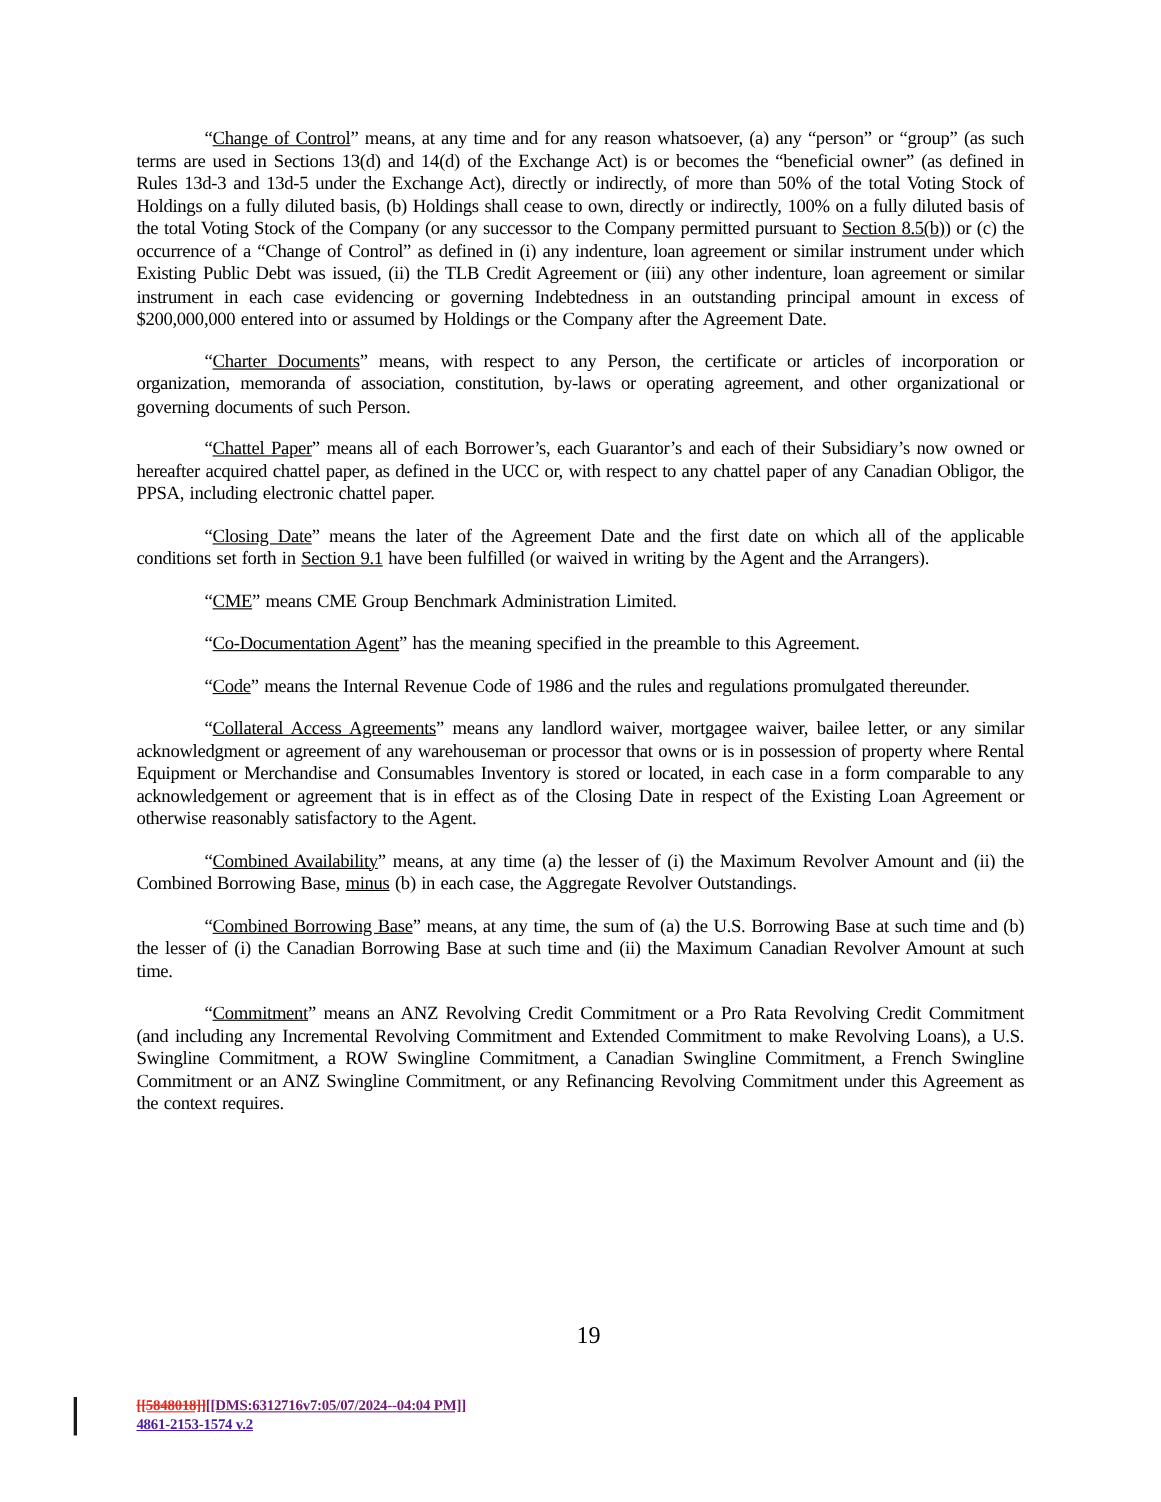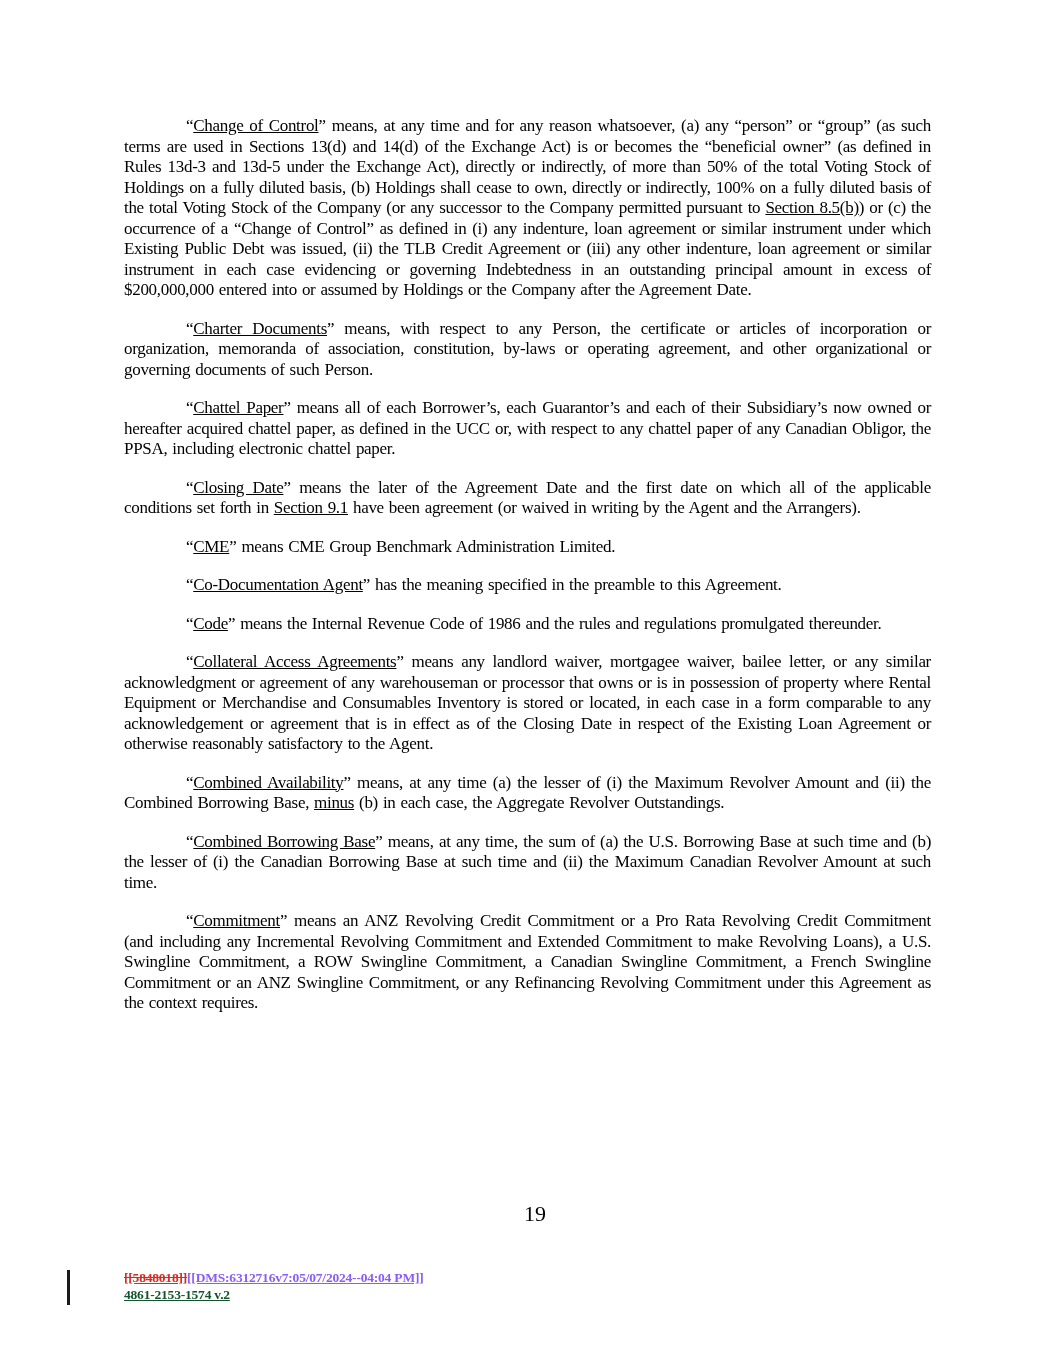--- a/index.html
+++ b/index.html
@@ -52,32 +52,32 @@
 </style>
 </head>
 <body>
 
 <div class="page">
 
   <div class="content">
       <p class="def"><span>“</span><span class="u">Change of Control</span><span>” means, at any time and for any reason whatsoever, (a) any “person” or “group” (as such terms are used in Sections 13(d) and 14(d) of the Exchange Act) is or becomes the “beneficial owner” (as defined in Rules 13d-3 and 13d-5 under the Exchange Act), directly or indirectly, of more than 50% of the total Voting Stock of Holdings on a fully diluted basis, (b) Holdings shall cease to own, directly or indirectly, 100% on a fully diluted basis of the total Voting Stock of the Company (or any successor to the Company permitted pursuant to </span><span class="u">Section 8.5(b)</span><span>) or (c) the occurrence of a “Change of Control” as defined in (i) any indenture, loan agreement or similar instrument under which Existing Public Debt was issued, (ii) the TLB Credit Agreement or (iii) any other indenture, loan agreement or similar instrument in each case evidencing or governing Indebtedness in an outstanding principal amount in excess of $200,000,000 entered into or assumed by Holdings or the Company after the Agreement Date.</span></p>
       <p class="def"><span>“</span><span class="u">Charter Documents</span><span>” means, with respect to any Person, the certificate or articles of incorporation or organization, memoranda of association, constitution, by-laws or operating agreement, and other organizational or governing documents of such Person.</span></p>
       <p class="def"><span>“</span><span class="u">Chattel Paper</span><span>” means all of each Borrower’s, each Guarantor’s and each of their Subsidiary’s now owned or hereafter acquired chattel paper, as defined in the UCC or, with respect to any chattel paper of any Canadian Obligor, the PPSA, including electronic chattel paper.</span></p>
-      <p class="def"><span>“</span><span class="u">Closing Date</span><span>” means the later of the Agreement Date and the first date on which all of the applicable conditions set forth in </span><span class="u">Section 9.1</span><span> have been agreement (or waived in writing by the Agent and the Arrangers).</span></p>
+      <p class="def"><span>“</span><span class="u">Closing Date</span><span>” means the later of the Agreement Date and the first date on which all of the applicable conditions set forth in </span><span class="u">Section 9.1</span><span> have been fulfilled (or waived in writing by the Agent and the Arrangers).</span></p>
       <p class="def"><span>“</span><span class="u">CME</span><span>” means CME Group Benchmark Administration Limited.</span></p>
       <p class="def"><span>“</span><span class="u">Co-Documentation Agent</span><span>” has the meaning specified in the preamble to this Agreement.</span></p>
       <p class="def"><span>“</span><span class="u">Code</span><span>” means the Internal Revenue Code of 1986 and the rules and regulations promulgated thereunder.</span></p>
       <p class="def"><span>“</span><span class="u">Collateral Access Agreements</span><span>” means any landlord waiver, mortgagee waiver, bailee letter, or any similar acknowledgment or agreement of any warehouseman or processor that owns or is in possession of property where Rental Equipment or Merchandise and Consumables Inventory is stored or located, in each case in a form comparable to any acknowledgement or agreement that is in effect as of the Closing Date in respect of the Existing Loan Agreement or otherwise reasonably satisfactory to the Agent.</span></p>
       <p class="def"><span>“</span><span class="u">Combined Availability</span><span>” means, at any time (a) the lesser of (i) the Maximum Revolver Amount and (ii) the Combined Borrowing Base, </span><span class="u">minus</span><span> (b) in each case, the Aggregate Revolver Outstandings.</span></p>
       <p class="def"><span>“</span><span class="u">Combined Borrowing Base</span><span>” means, at any time, the sum of (a) the U.S. Borrowing Base at such time and (b) the lesser of (i) the Canadian Borrowing Base at such time and (ii) the Maximum Canadian Revolver Amount at such time.</span></p>
       <p class="def"><span>“</span><span class="u">Commitment</span><span>” means an ANZ Revolving Credit Commitment or a Pro Rata Revolving Credit Commitment (and including any Incremental Revolving Commitment and Extended Commitment to make Revolving Loans), a U.S. Swingline Commitment, a ROW Swingline Commitment, a Canadian Swingline Commitment, a French Swingline Commitment or an ANZ Swingline Commitment, or any Refinancing Revolving Commitment under this Agreement as the context requires.</span></p>
     </div>
 
   <div class="pagenum">19</div>
 
   <div class="changebar"></div>
 
   <div class="footer">
-    <div><span class="red" style="color: rgb(222, 42, 30); margin-top: 32px;">[[5848018]]</span><span class="blue" style="color: #8b5cf6;">[[DMS:6312716v7:05/07/2024--04:04 PM]]</span></div>
-    <div><span class="blue" style="color: #14532d;">4861-2153-1574 v.2</span></div>
+    <div><span class="red" style="color: rgb(222, 42, 30); margin-top: 32px;">[[5848018]]</span><span class="blue" style="color: #701a75;">[[DMS:6312716v7:05/07/2024--04:04 PM]]</span></div>
+    <div><span class="blue" style="color: #4c1d95;">4861-2153-1574 v.2</span></div>
   </div>
 
 </div>
 
 </body></html>

